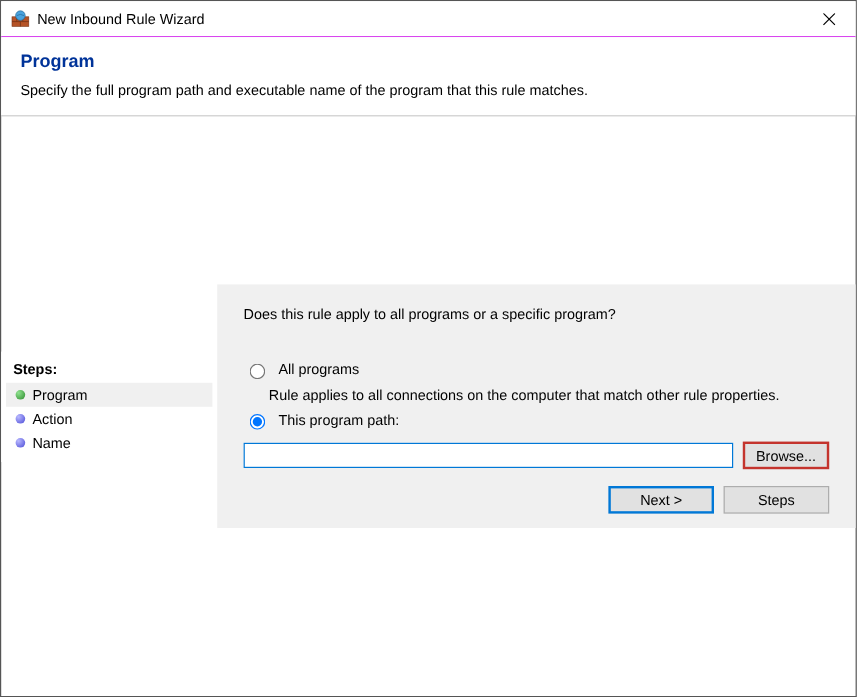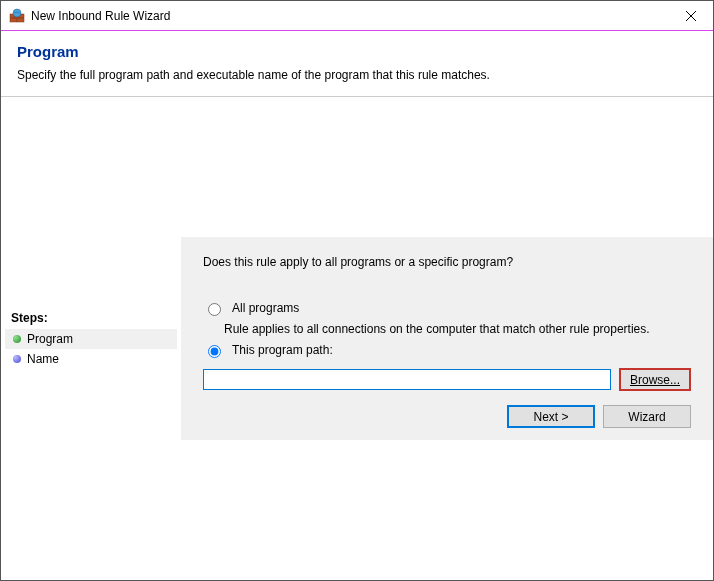--- a/index.html
+++ b/index.html
@@ -139,21 +139,20 @@
     font-size:12px;
     margin-left: 21px;
     margin-bottom: 7px;
   }
 
   .path-row {
     display:flex;
     align-items:center;
     gap:8px;
     margin-top:4px;
-    text-decoration:underline;
   }
   .path-input {
     flex:1;
     height:21px;
     border:1px solid #0078d7;
     outline:none;
     padding: 1px 4px;
     font-size:12px;
     background:#fff;
   }
@@ -231,20 +230,24 @@
 
     <div class="sidebar">
       <div class="steps-label">Steps:</div>
 
       <div class="step current">
         <span class="bullet"></span>
         <span>Program</span>
       </div>
       <div class="step pending">
         <span class="bullet"></span>
+        <span>Action</span>
+      </div>
+      <div class="step pending">
+        <span class="bullet"></span>
         <span>Name</span>
       </div>
     </div>
 
     <div class="main">
       <div class="question">Does this rule apply to all programs or a specific program?</div>
 
       <div class="option">
         <input type="radio" name="prog" style="">
         <span class="opt-label">All programs</span>
@@ -255,18 +258,18 @@
         <input type="radio" name="prog" checked="" style="">
         <span class="opt-label">This program path:</span>
       </div>
       <div class="path-row">
         <input class="path-input" type="text" value="" style="">
         <button class="browse-btn">Browse...</button>
       </div>
 
       <div class="footer">
         <button class="primary">Next &gt;</button>
-        <button>Wizard</button>
+        <button>Steps</button>
       </div>
     </div>
 
   </div>
 </div>
 
 </body></html>

